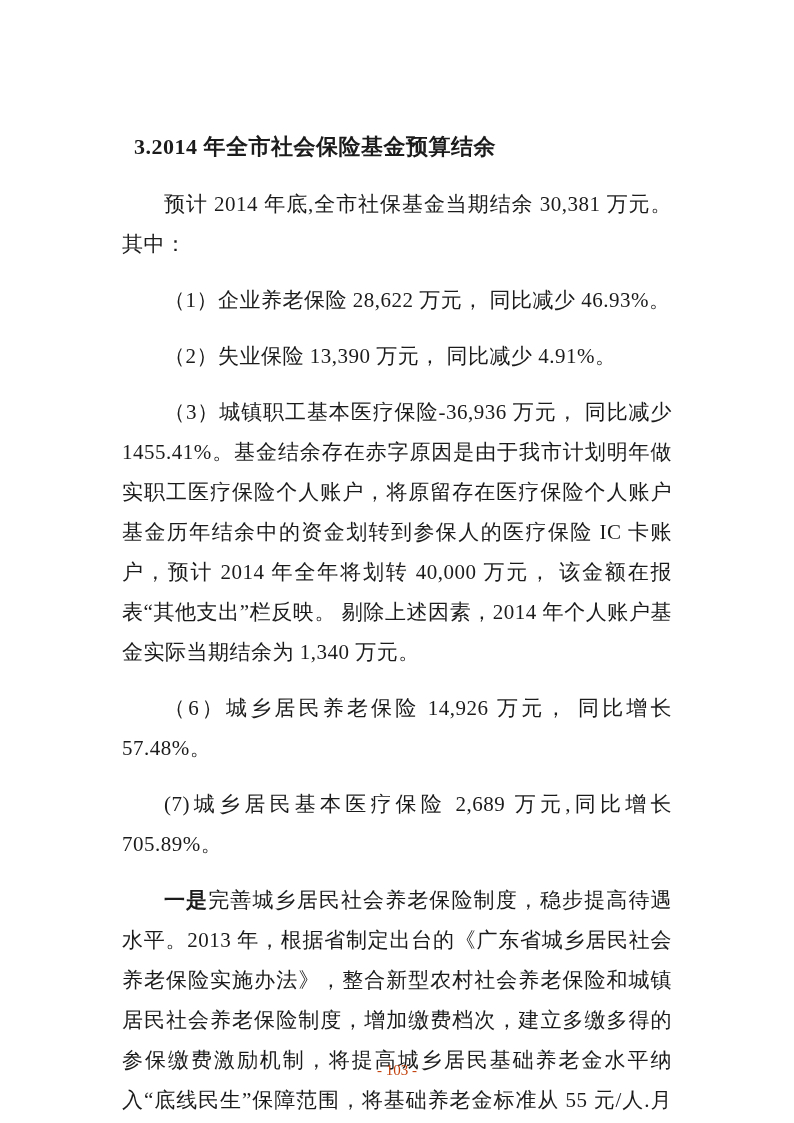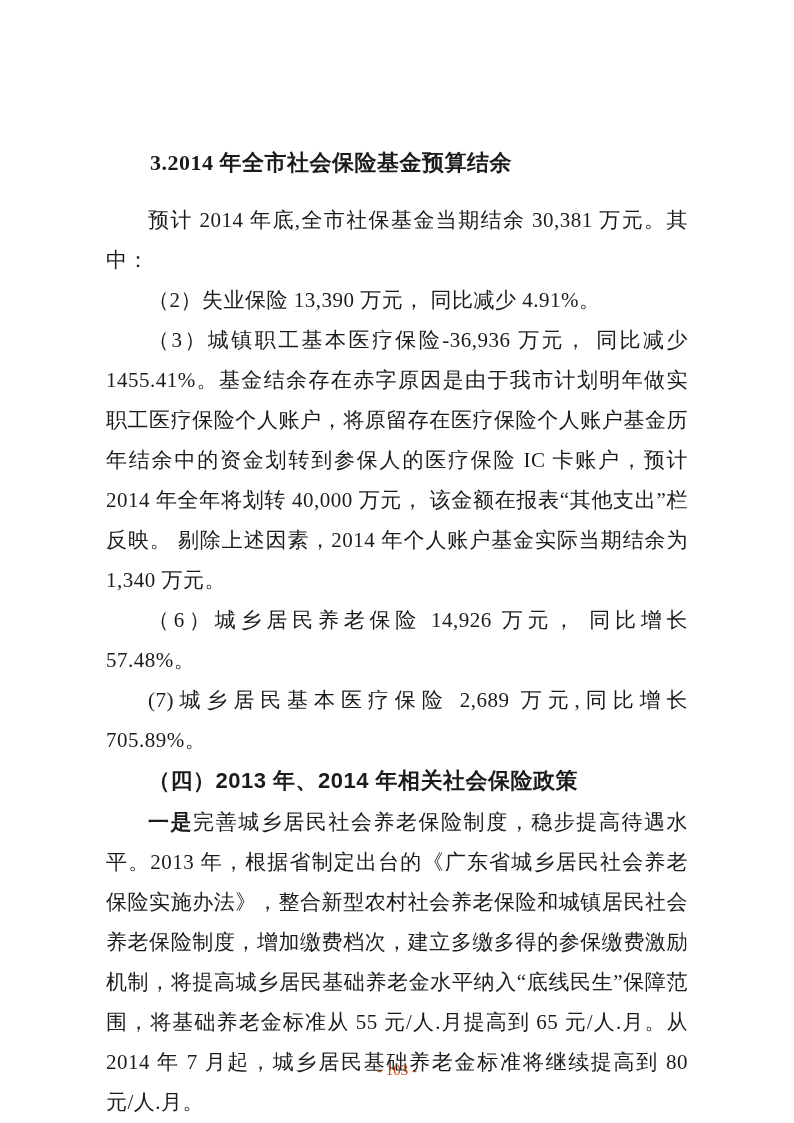--- a/index.html
+++ b/index.html
@@ -20,29 +20,29 @@
     inset: 0;
     background: #ffffff;
   }
   .content {
     position: absolute;
     left: 106px;
     top: 126px;
     width: 582px;
   }
   .para {
-    margin: 0;
+    margin: 16px;
     font-size: 21px;
     line-height: 40px;
     text-align: justify;
     text-indent: 42px;
     letter-spacing: 0.5px;
   }
   .section-heading {
-    margin: 16px;
+    margin: 0;
     font-size: 22px;
     font-weight: bold;
     line-height: 42px;
     text-indent: 28px;
     letter-spacing: 0.5px;
   }
   .subsection-heading {
     margin: 0;
     font-family: "Liberation Sans", "DejaVu Sans", sans-serif;
     font-size: 22px;
@@ -67,32 +67,32 @@
 </head>
 <body>
 
 <div class="page">
   <div class="content">
 
     <h3 class="section-heading">3.2014 年全市社会保险基金预算结余</h3>
 
     <p class="para">预计 2014 年底,全市社保基金当期结余 30,381 万元。其中：</p>
 
+    <p class="para">（1）企业养老保险 28,622 万元， 同比减少 46.93%。</p>
 
     <p class="para">（2）失业保险 13,390 万元， 同比减少 4.91%。</p>
 
     <p class="para">（3）城镇职工基本医疗保险-36,936 万元， 同比减少 1455.41%。基金结余存在赤字原因是由于我市计划明年做实职工医疗保险个人账户，将原留存在医疗保险个人账户基金历年结余中的资金划转到参保人的医疗保险 IC 卡账户，预计 2014 年全年将划转 40,000 万元， 该金额在报表“其他支出”栏反映。 剔除上述因素，2014 年个人账户基金实际当期结余为 1,340 万元。</p>
 
 
 
     <p class="para">（6）城乡居民养老保险 14,926 万元， 同比增长 57.48%。</p>
 
     <p class="para">(7)城乡居民基本医疗保险 2,689 万元,同比增长 705.89%。</p>
 
-    <h4 class="subsection-heading">（四）2013 年、2014 年相关社会保险政策</h4>
 
     <p class="para">
       <span class="bold-lead">一是</span><span>完善城乡居民社会养老保险制度，稳步提高待遇水平。2013 年，根据省制定出台的《广东省城乡居民社会养老保险实施办法》，整合新型农村社会养老保险和城镇居民社会养老保险制度，增加缴费档次，建立多缴多得的参保缴费激励机制，将提高城乡居民基础养老金水平纳入“底线民生”保障范围，将基础养老金标准从 55 元/人.月提高到 65 元/人.月。从 2014 年 7 月起，城乡居民基础养老金标准将继续提高到 80 元/人.月。</span>
     </p>
 
   </div>
 
   <div class="page-footer">- 103 -</div>
 </div>
 

